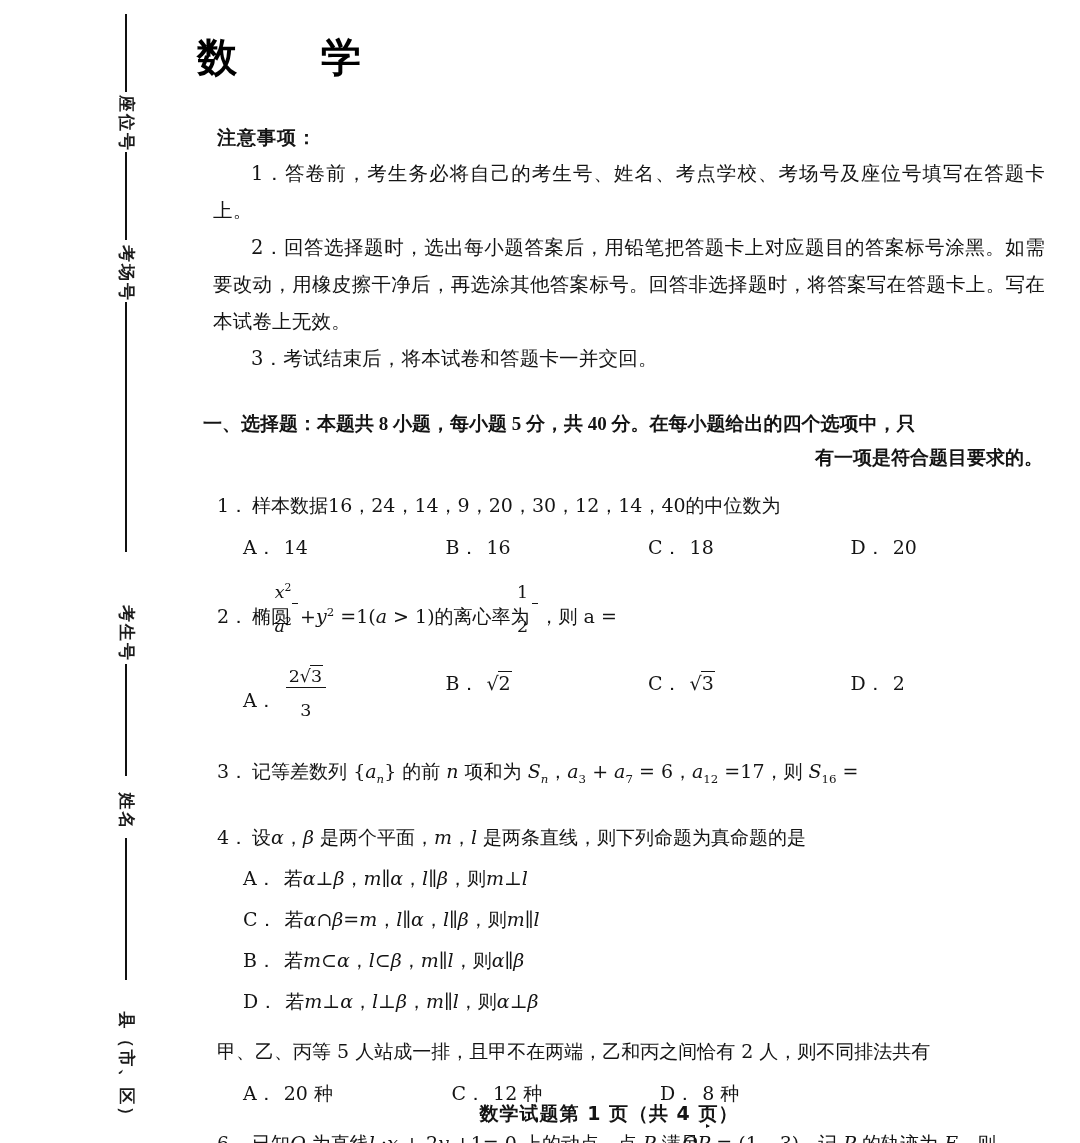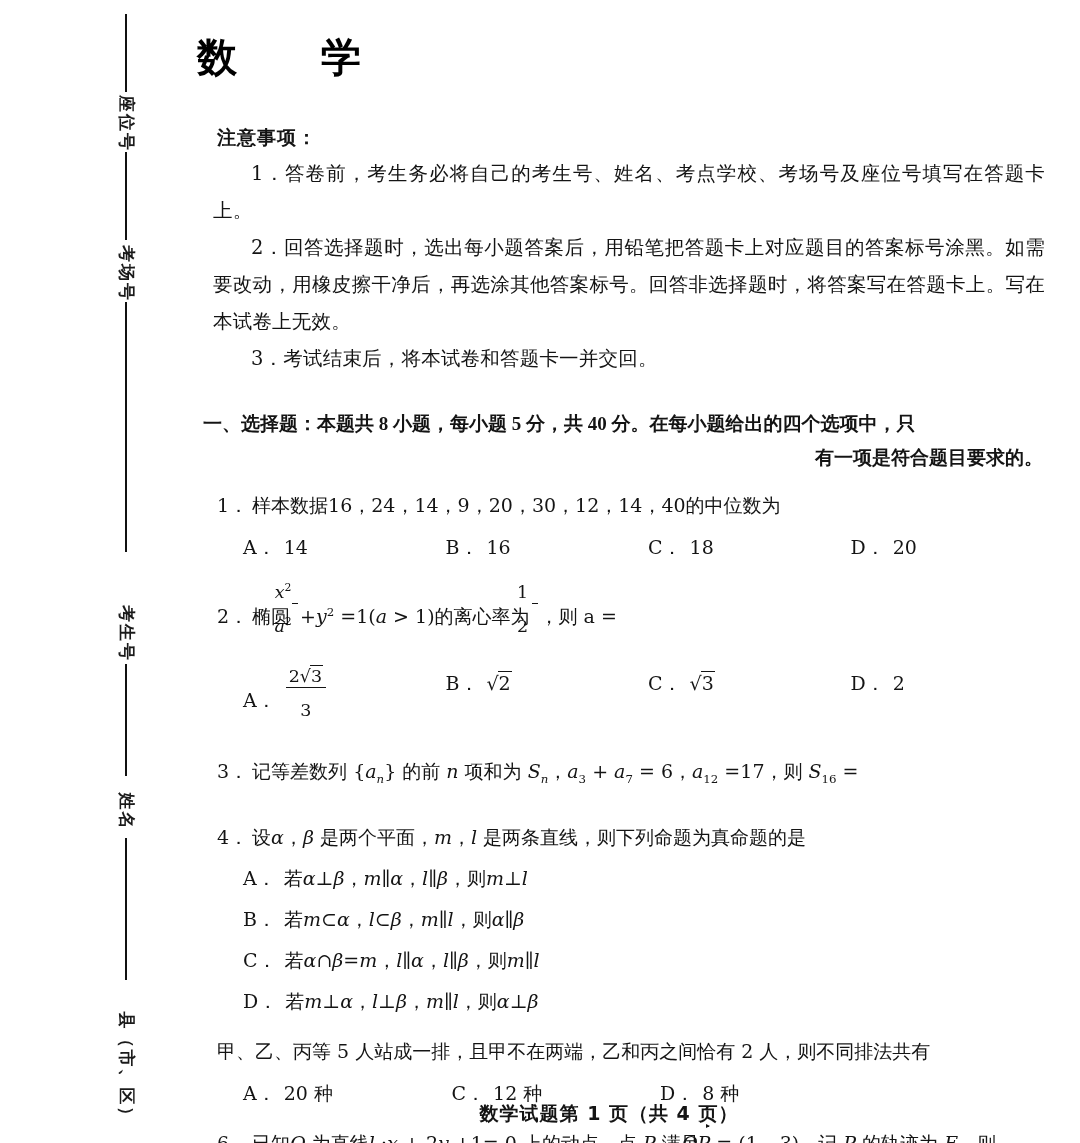--- a/index.html
+++ b/index.html
@@ -225,22 +225,22 @@
       <span class="q-num">3．</span>记等差数列 {<i>a<sub>n</sub></i>} 的前 <i>n</i> 项和为 <i>S<sub>n</sub></i>，<i>a</i><sub>3</sub> + <i>a</i><sub>7</sub> = 6，<i>a</i><sub>12</sub> =17，则 <i>S</i><sub>16</sub> =
     </div>
   </div>
 
   <div class="q" style="margin-top:34px;">
     <div class="q-stem">
       <span class="q-num">4．</span>设<i>α</i>，<i>β</i> 是两个平面，<i>m</i>，<i>l</i> 是两条直线，则下列命题为真命题的是
     </div>
     <div class="opts-stack">
       <div class="opt"><span class="lab">A．</span>若<i>α</i>⊥<i>β</i>，<i>m</i>∥<i>α</i>，<i>l</i>∥<i>β</i>，则<i>m</i>⊥<i>l</i></div>
+      <div class="opt"><span class="lab">C．</span>若<i>α</i>∩<i>β</i>=<i>m</i>，<i>l</i>∥<i>α</i>，<i>l</i>∥<i>β</i>，则<i>m</i>∥<i>l</i></div>
       <div class="opt"><span class="lab">B．</span>若<i>m</i>⊂<i>α</i>，<i>l</i>⊂<i>β</i>，<i>m</i>∥<i>l</i>，则<i>α</i>∥<i>β</i></div>
-      <div class="opt"><span class="lab">C．</span>若<i>α</i>∩<i>β</i>=<i>m</i>，<i>l</i>∥<i>α</i>，<i>l</i>∥<i>β</i>，则<i>m</i>∥<i>l</i></div>
       <div class="opt"><span class="lab">D．</span>若<i>m</i>⊥<i>α</i>，<i>l</i>⊥<i>β</i>，<i>m</i>∥<i>l</i>，则<i>α</i>⊥<i>β</i></div>
     </div>
   </div>
 
   <div class="q" style="margin-top:18px;">
     <div class="q-stem">甲、乙、丙等 5 人站成一排，且甲不在两端，乙和丙之间恰有 2 人，则不同排法共有</div>
     <div class="opts row4">
       <div class="opt"><span class="lab">A．</span><span>20 种</span></div>
       <div class="opt"><span class="lab">C．</span><span>12 种</span></div>
       <div class="opt"><span class="lab">D．</span><span>8 种</span></div>

